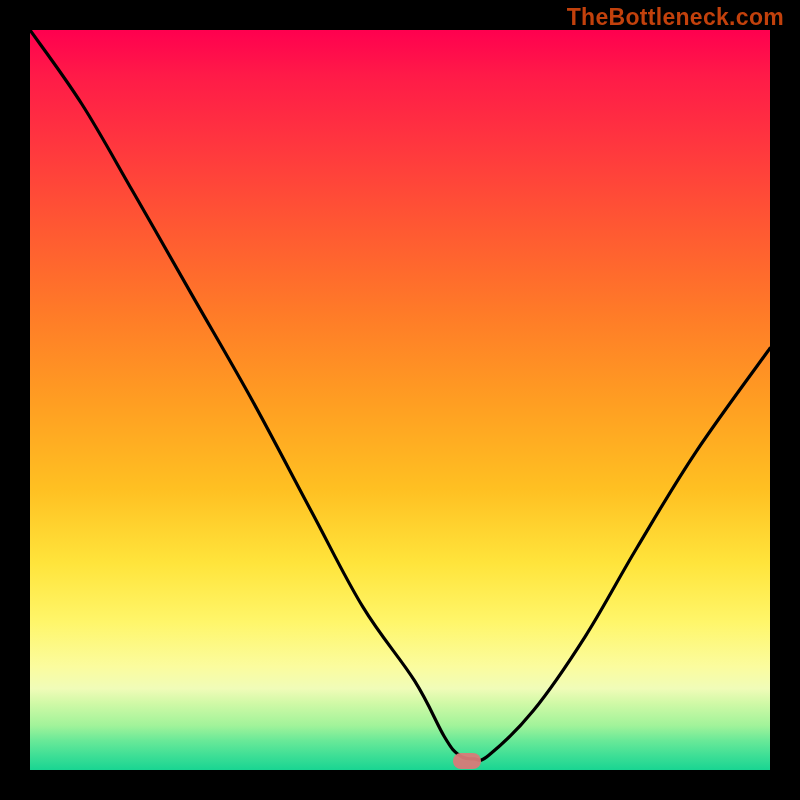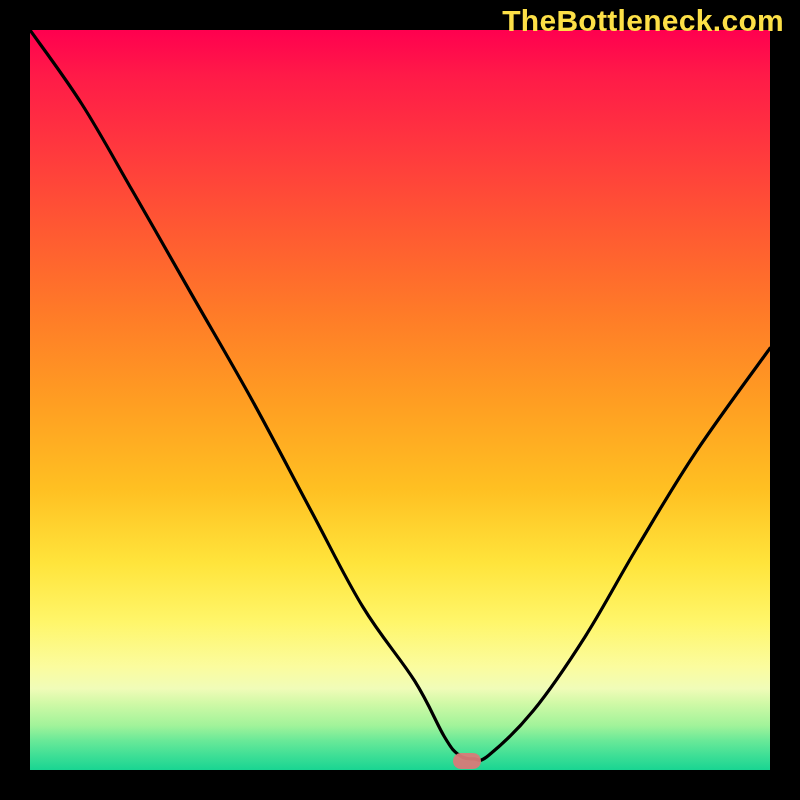--- a/index.html
+++ b/index.html
@@ -14,22 +14,22 @@
   .frame {
     position: relative;
     width: 800px;
     height: 800px;
     background: #000;
   }
   .watermark {
     position: absolute;
     top: 4px;
     right: 16px;
-    color: #fde047;
-    font-size: 30px;
+    color: #c2410c;
+    font-size: 23px;
     font-weight: 600;
     letter-spacing: 0.3px;
     z-index: 10;
     user-select: none;
   }
   .plot-area {
     position: absolute;
     left: 30px;
     top: 30px;
     width: 740px;

